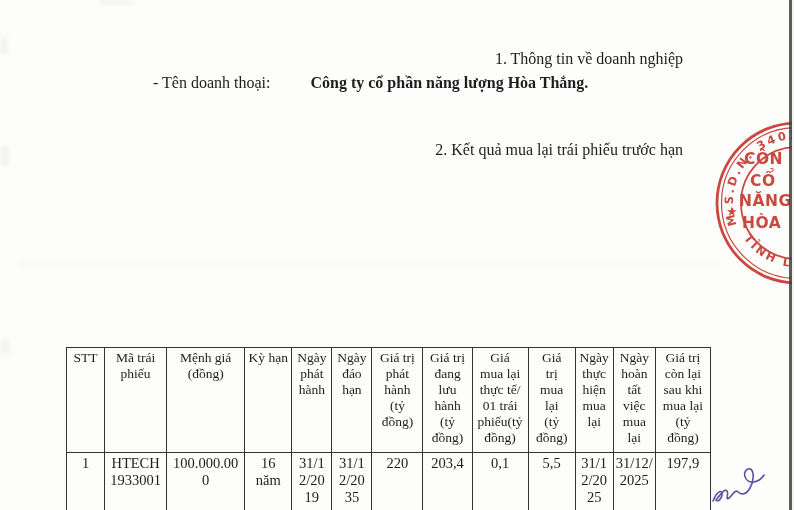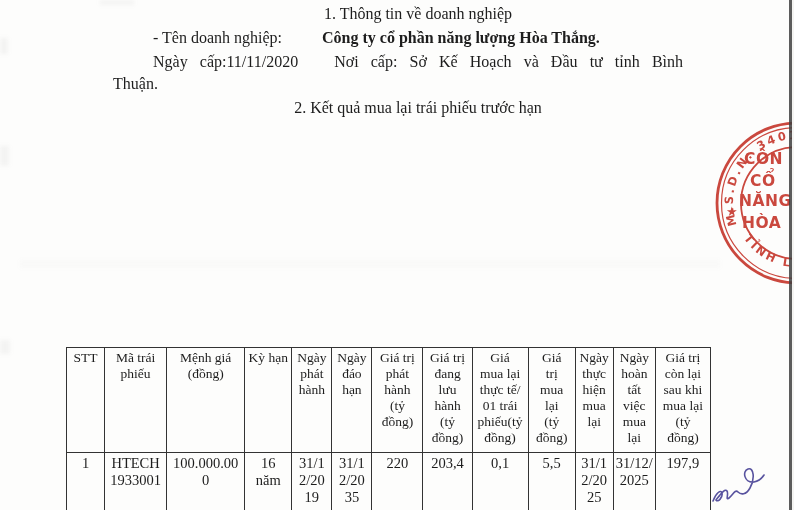--- a/index.html
+++ b/index.html
@@ -12,21 +12,21 @@
   .page{position:absolute;inset:0;}
   
   .content{position:absolute;left:113px;top:3px;width:570px;}
   .para{
     margin:0 0 2px 0;
     text-indent:40px;
     text-align:justify;
     font-size:16px;
     line-height:22px;
   }
-  .para.noj{text-align:center;}
+  .para.noj{text-align:right;margin-top:45px;}
   .bold{font-weight:bold;margin-left:36px;}
   .p-issue{word-spacing:3px;}
   .gap{display:inline-block;width:36px;}
   
   table.bond{
     position:absolute;left:66px;top:347px;
     border-collapse:collapse;table-layout:fixed;
     width:645px;
   }
   table.bond th, table.bond td{
@@ -60,22 +60,21 @@
 <div class="page">
 
   <div class="noise n1"></div>
   <div class="noise n2"></div>
   <div class="noise n3"></div>
   <div class="noise n4"></div>
   <div class="noise n5"></div>
 
   <div class="content">
     <p class="para noj">1. Thông tin về doanh nghiệp</p>
-    <p class="para"><span>- Tên doanh nghiệp: </span><span class="bold">Công ty cổ phần năng lượng Hòa Thắng.</span></p>
-    <p class="para p-issue"><span>Ngày cấp:11/11/2020</span><span class="gap"></span><span>Nơi cấp: Sở Kế Hoạch và Đầu tư tỉnh Bình Thuận.</span></p>
+    <p class="para"><span>- Tên doanh thoại: </span><span class="bold">Công ty cổ phần năng lượng Hòa Thắng.</span></p>
     <p class="para noj">2. Kết quả mua lại trái phiếu trước hạn</p>
   </div>
 
   <table class="bond">
     <colgroup>
       <col style="width:38px">
         <col style="width:62px">
         <col style="width:78px">
         <col style="width:47px">
       <col style="width:40px">

